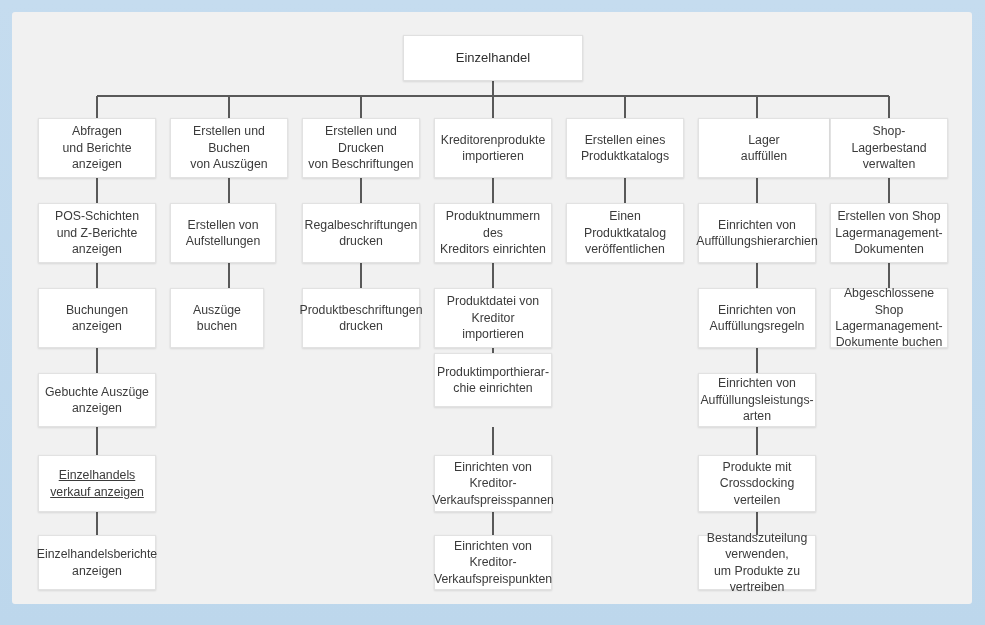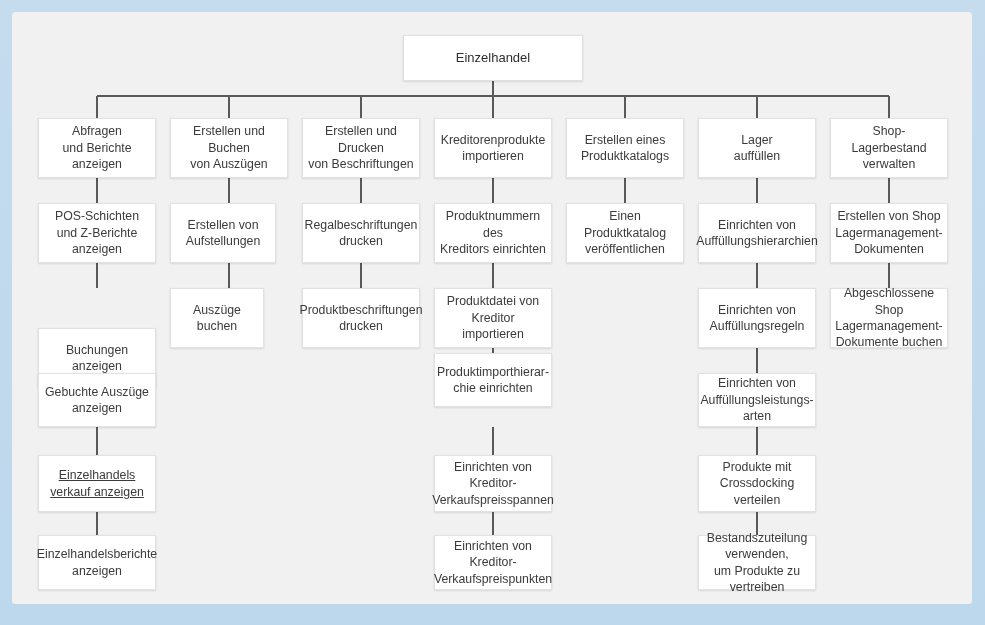--- a/index.html
+++ b/index.html
@@ -92,21 +92,21 @@
       <line x1="889" y1="263" x2="889" y2="288" stroke="#595959" stroke-width="1.3" shape-rendering="crispEdges"></line>
     </svg>
   <div id="nodes">
       <div class="node root" style="left: 403px; top: 35px; width: 180px; height: 46px;"><span class="lbl">Einzelhandel</span></div>
       <div class="node" style="left: 38px; top: 118px; width: 118px; height: 60px;"><span class="lbl">Abfragen
 und Berichte
 anzeigen</span></div>
       <div class="node" style="left: 38px; top: 203px; width: 118px; height: 60px;"><span class="lbl">POS-Schichten
 und Z-Berichte
 anzeigen</span></div>
-      <div class="node" style="left: 38px; top: 288px; width: 118px; height: 60px; margin-top: 40px;"><span class="lbl">Buchungen
+      <div class="node" style="left: 38px; top: 288px; width: 118px; height: 60px;"><span class="lbl">Buchungen
 anzeigen</span></div>
       <div class="node" style="left: 38px; top: 373px; width: 118px; height: 54px;"><span class="lbl">Gebuchte Auszüge
 anzeigen</span></div>
       <div class="node" style="left: 38px; top: 455px; width: 118px; height: 57px; text-decoration: underline;"><span class="lbl">Einzelhandels
 verkauf anzeigen</span></div>
       <div class="node" style="left: 38px; top: 535px; width: 118px; height: 55px;"><span class="lbl">Einzelhandelsberichte
 anzeigen</span></div>
       <div class="node" style="left: 170px; top: 118px; width: 118px; height: 60px;"><span class="lbl">Erstellen und Buchen
 von Auszügen</span></div>
       <div class="node" style="left: 170px; top: 203px; width: 106px; height: 60px;"><span class="lbl">Erstellen von
@@ -131,21 +131,21 @@
       <div class="node" style="left: 434px; top: 455px; width: 118px; height: 57px;"><span class="lbl">Einrichten von
 Kreditor-
 Verkaufspreisspannen</span></div>
       <div class="node" style="left: 434px; top: 535px; width: 118px; height: 55px;"><span class="lbl">Einrichten von
 Kreditor-
 Verkaufspreispunkten</span></div>
       <div class="node" style="left: 566px; top: 118px; width: 118px; height: 60px;"><span class="lbl">Erstellen eines
 Produktkatalogs</span></div>
       <div class="node" style="left: 566px; top: 203px; width: 118px; height: 60px;"><span class="lbl">Einen Produktkatalog
 veröffentlichen</span></div>
-      <div class="node" style="left: 698px; top: 118px; width: 118px; height: 60px;"><span class="lbl">Lager
+      <div class="node" style="left: 698px; top: 118px; width: 132px; height: 60px;"><span class="lbl">Lager
 auffüllen</span></div>
       <div class="node" style="left: 698px; top: 203px; width: 118px; height: 60px;"><span class="lbl">Einrichten von
 Auffüllungshierarchien</span></div>
       <div class="node" style="left: 698px; top: 288px; width: 118px; height: 60px;"><span class="lbl">Einrichten von
 Auffüllungsregeln</span></div>
       <div class="node" style="left: 698px; top: 373px; width: 118px; height: 54px;"><span class="lbl">Einrichten von
 Auffüllungsleistungs-
 arten</span></div>
       <div class="node" style="left: 698px; top: 455px; width: 118px; height: 57px;"><span class="lbl">Produkte mit
 Crossdocking

